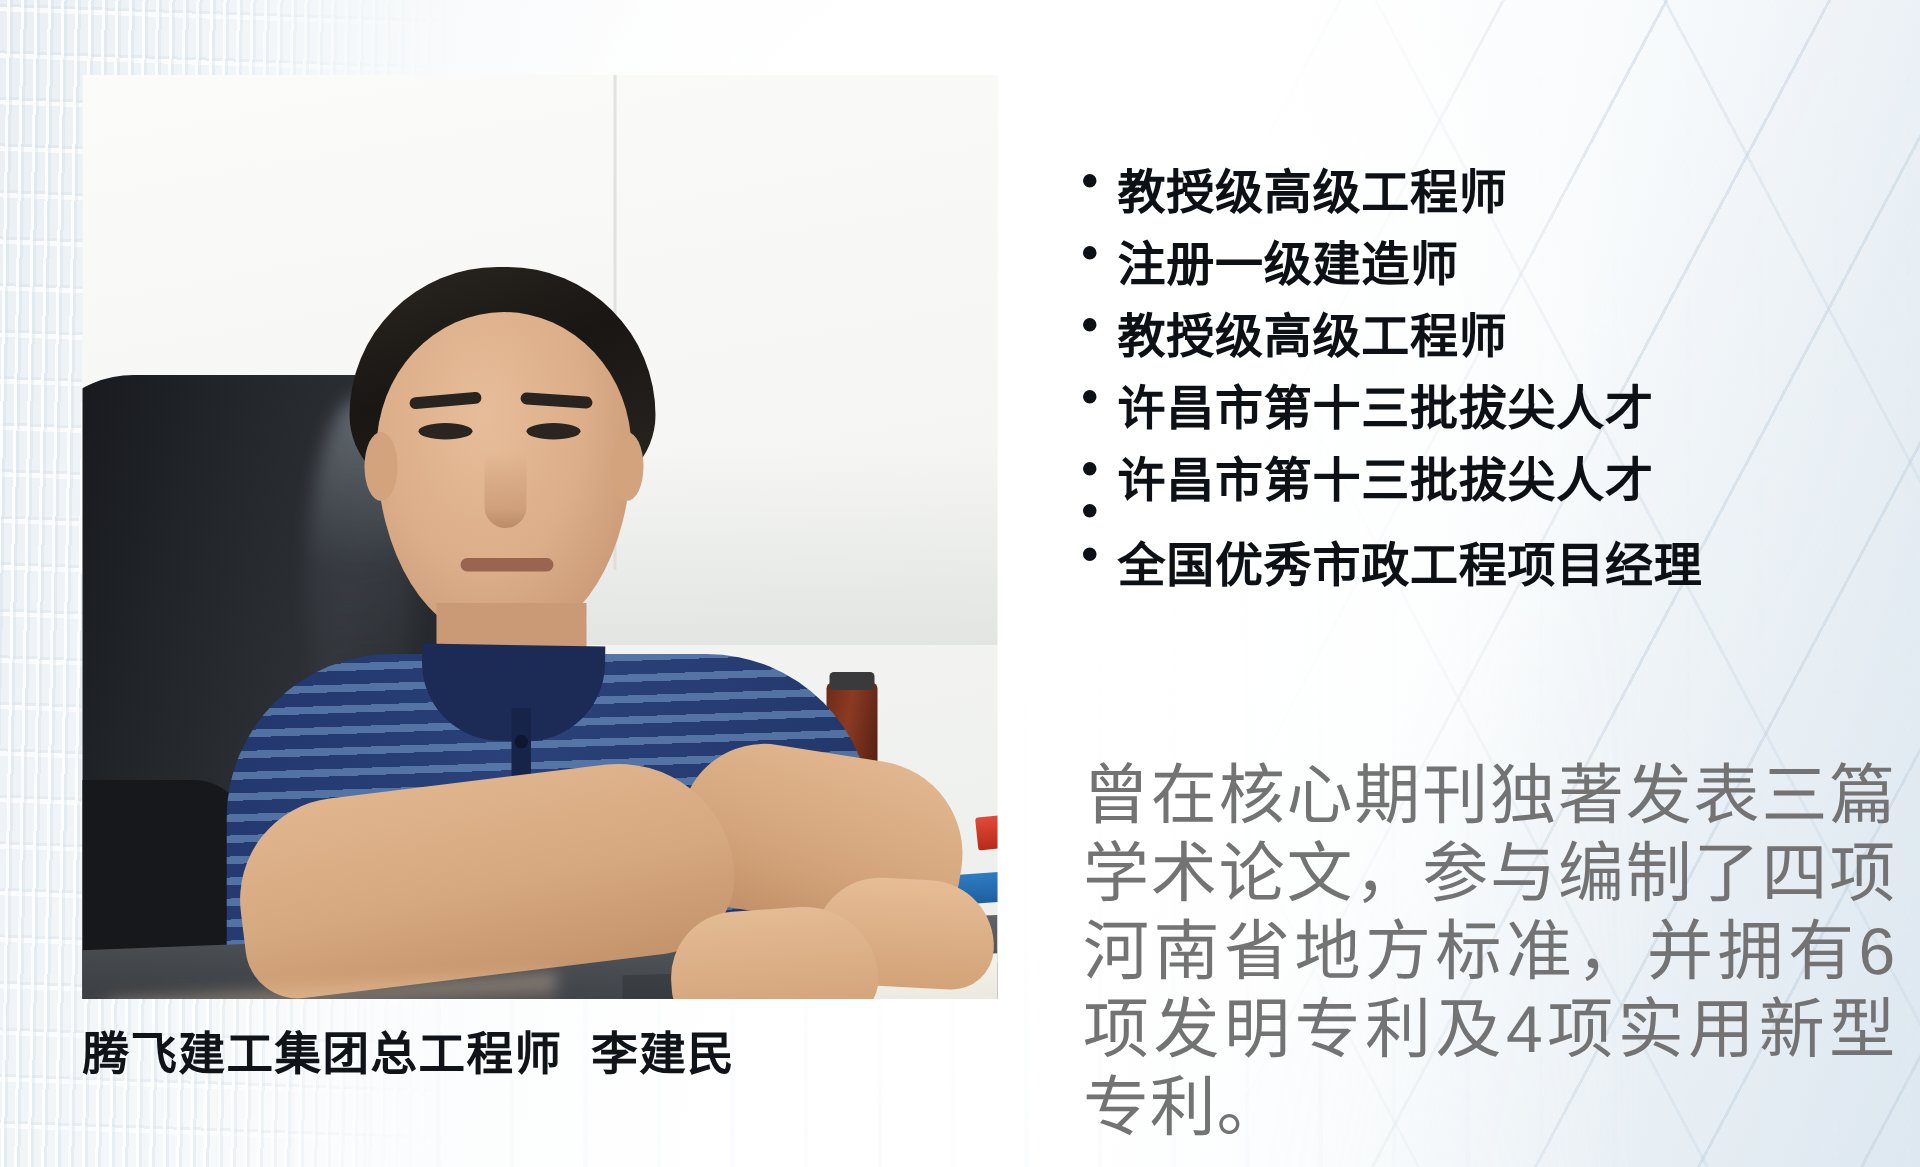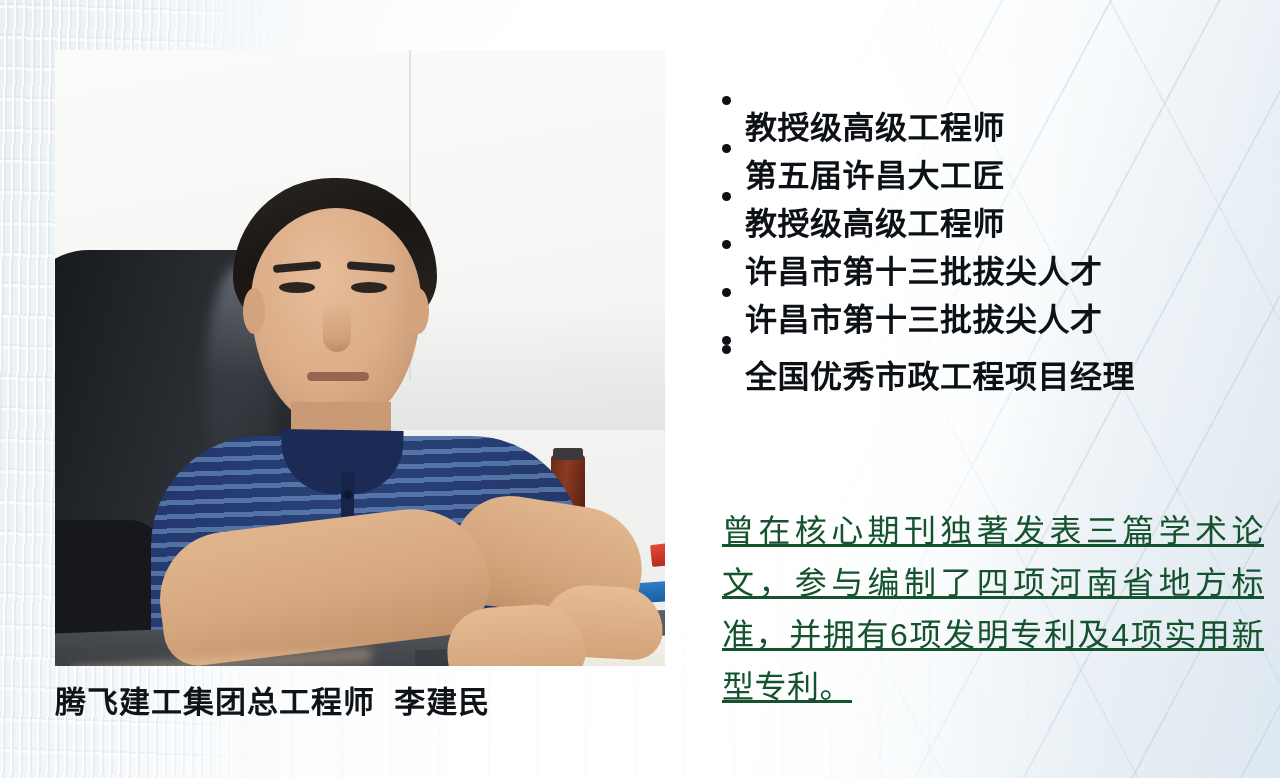--- a/index.html
+++ b/index.html
@@ -382,21 +382,21 @@
     top: 104px;
     width: 540px;
   }
   .bullet-list {
     list-style: none;
     margin: 0;
     padding: 0;
   }
   .bullet-item {
     display: flex;
-    align-items: flex-start;
+    align-items: center;
     font-size: 32px;
     font-weight: bold;
     color: #0d1115;
     line-height: 48px;
     letter-spacing: .5px;
   }
   .bullet-dot {
     display: inline-block;
     width: 9px;
     height: 9px;
@@ -406,28 +406,27 @@
     margin-right: 14px;
     position: relative;
     top: -8px;
   }
 
   .paragraph {
     position: absolute;
     left: 722px;
     top: 505px;
     width: 542px;
-    font-size: 32px;
+    font-size: 44px;
     font-weight: normal;
-    color: #14532d;
+    color: #737373;
     line-height: 52px;
     letter-spacing: .5px;
     text-align: justify;
     text-justify: inter-ideograph;
-    text-decoration: underline;
   }
 </style>
 </head>
 <body>
 
 <div class="slide">
 
   <div class="bg-base"></div>
   <div class="bg-left-grid"></div>
   <div class="bg-right-glass"></div>
@@ -487,21 +486,21 @@
   <div class="caption">腾飞建工集团总工程师  李建民</div>
 
   <div class="right-col">
     <ul class="bullet-list">
       <li class="bullet-item">
         <span class="bullet-dot"></span>
         <span>教授级高级工程师</span>
       </li>
       <li class="bullet-item">
         <span class="bullet-dot"></span>
-        <span>第五届许昌大工匠</span>
+        <span>注册一级建造师</span>
       </li>
       <li class="bullet-item">
         <span class="bullet-dot"></span>
         <span>教授级高级工程师</span>
       </li>
       <li class="bullet-item">
         <span class="bullet-dot"></span>
         <span>许昌市第十三批拔尖人才</span>
       </li>
       <li class="bullet-item">

